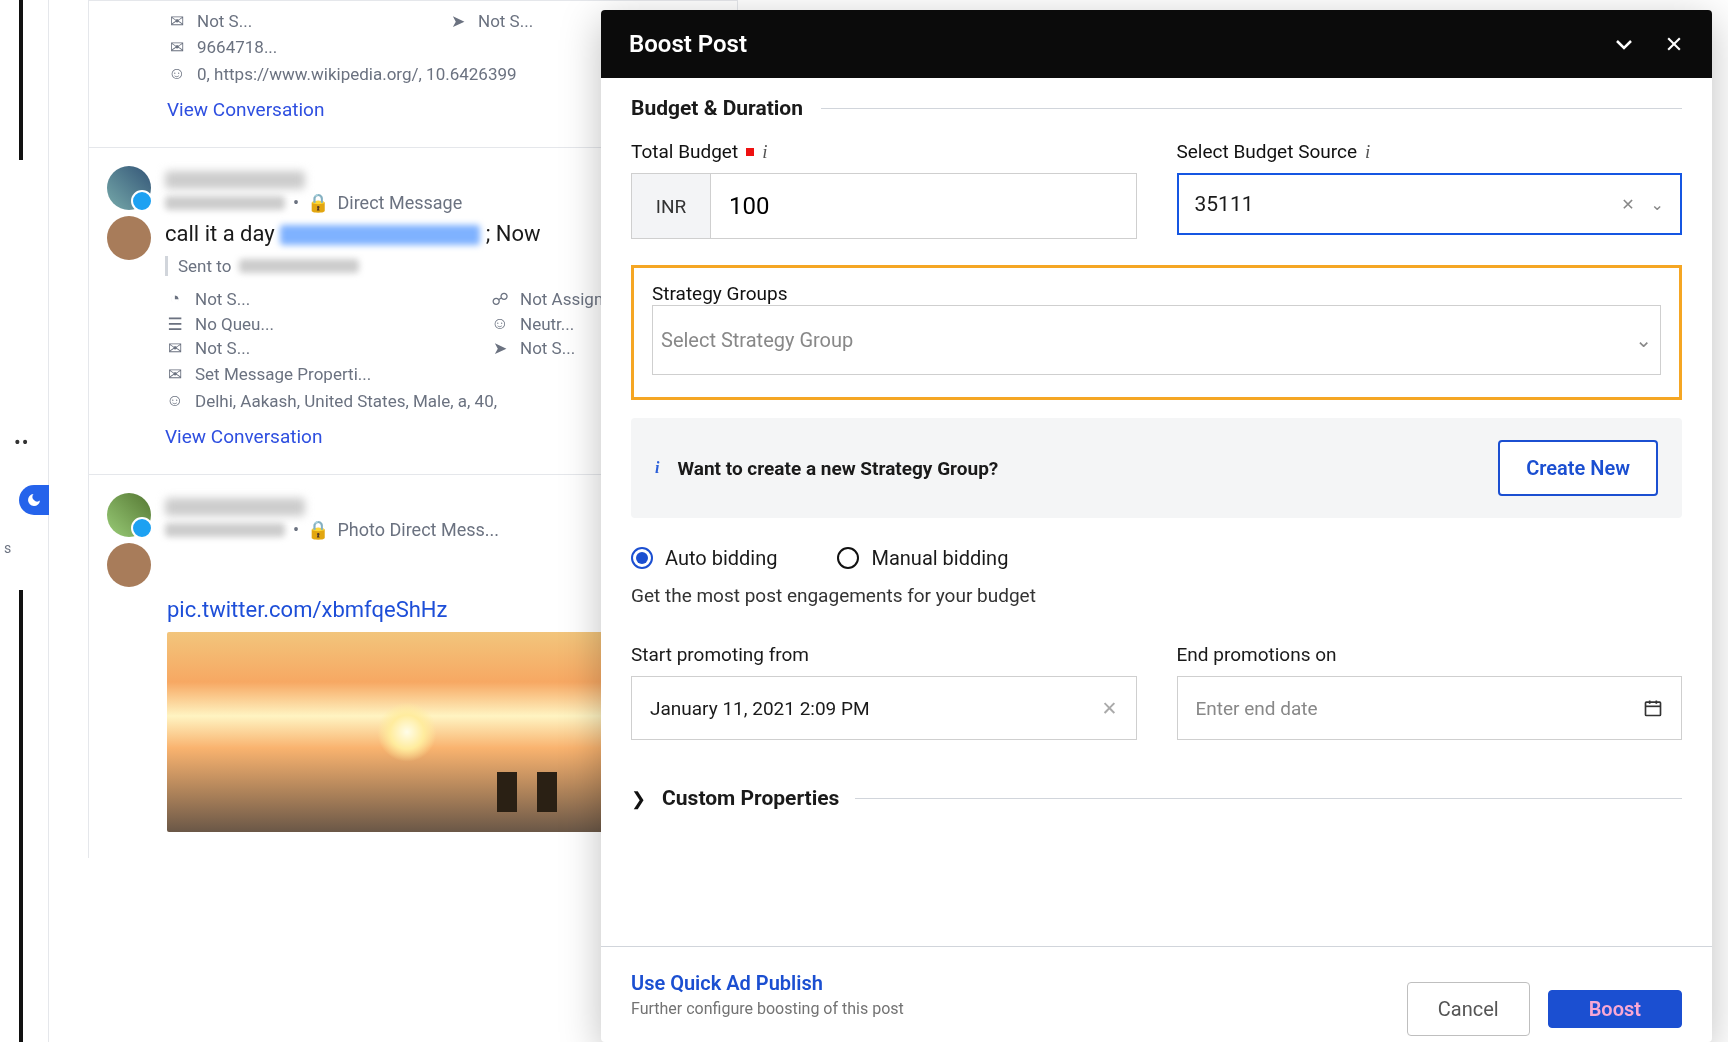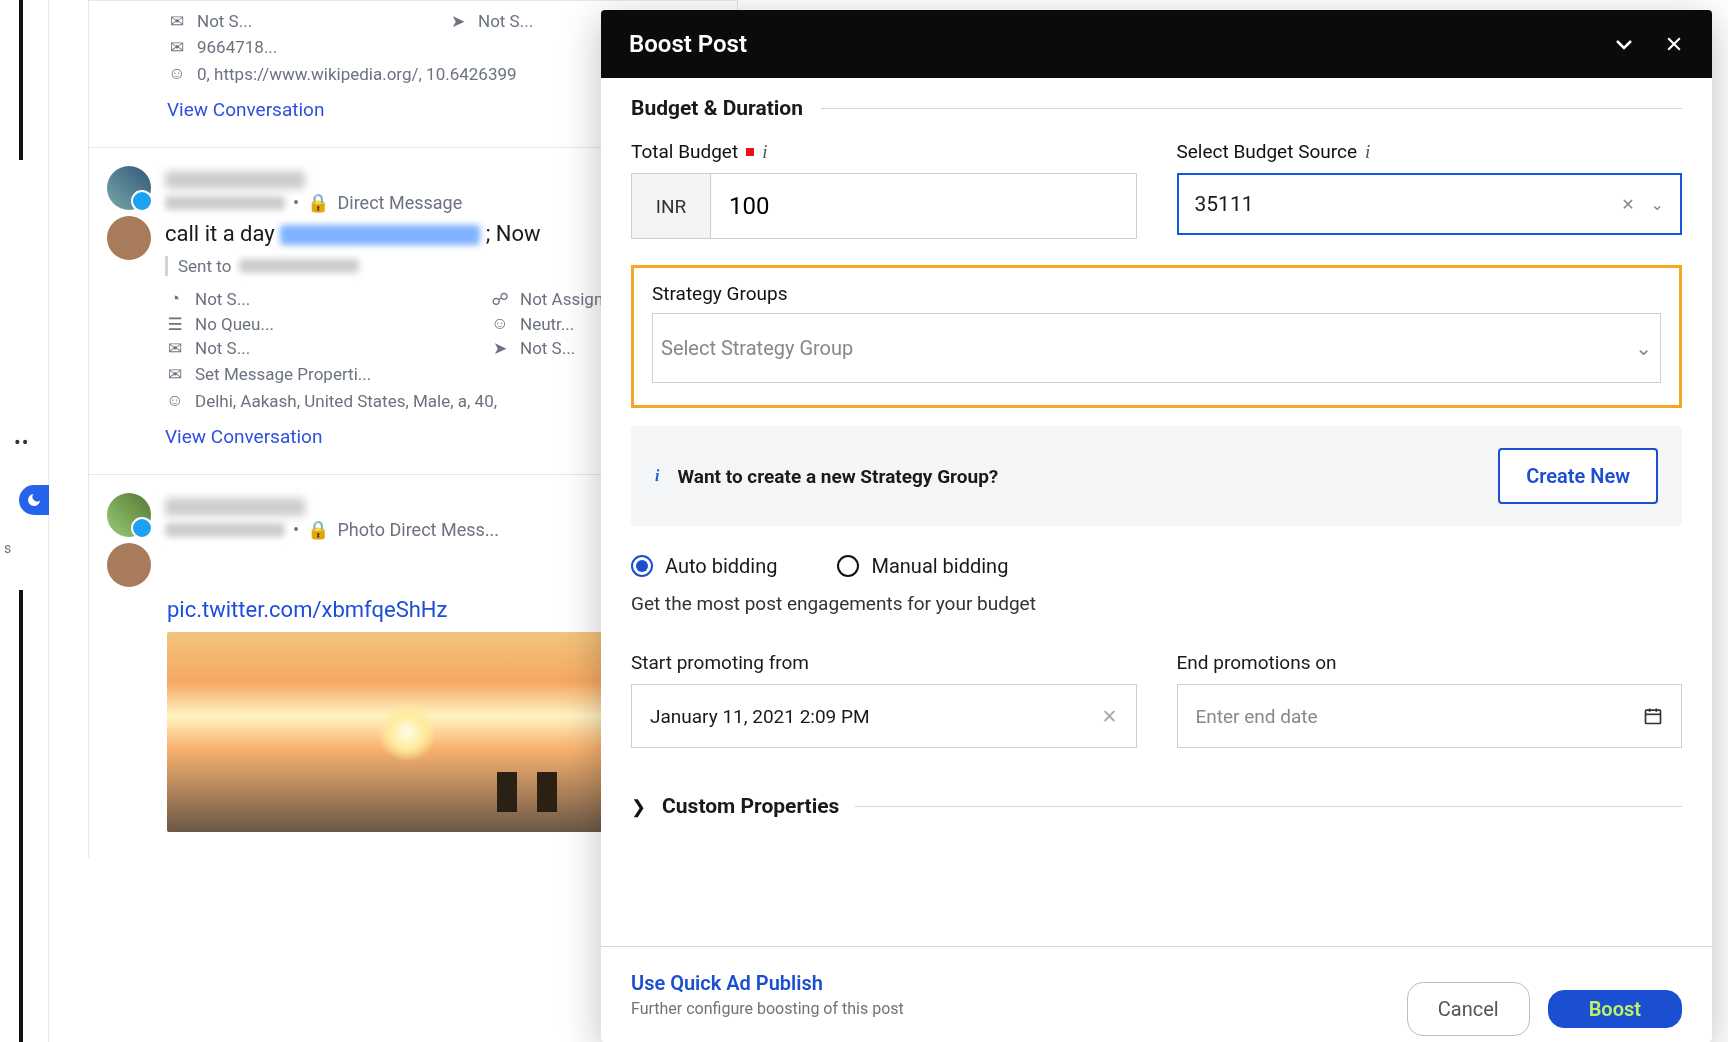--- a/index.html
+++ b/index.html
@@ -57,21 +57,21 @@
 .lbl { font-size:19px; color:#111; margin-bottom:10px; display:flex; align-items:center; gap:8px; }
 .lbl .req{ width:8px; height:8px; background:#e11; display:inline-block; }
 .lbl .inf { font-style:italic; font-family:Georgia,serif; color:#555; }
 .budget-input { display:flex; }
 .cur { width:80px; border:1px solid #cfcfcf; background:#f3f4f6; display:flex; align-items:center; justify-content:center; font-size:19px; color:#333; }
 .num { flex:1; border:1px solid #cfcfcf; border-left:none; padding:18px 18px; font-size:24px; }
 .sel-src { border:2px solid #1556e2; height:62px; display:flex; align-items:center; padding:0 16px; justify-content:space-between; }
 .sel-src .val{ font-size:21px; }
 .sel-src .acts{ display:flex; gap:16px; color:#888; }
 .strategy-box { border:3px solid #f5a623; padding:14px 18px 22px 18px; margin-top:26px; }
-.strategy-box .lbl{ font-size:19px; margin-bottom:8px; }
+.strategy-box .lbl{ font-size:19px; margin-bottom:0; }
 .strategy-sel { border:1px solid #cfcfcf; height:70px; display:flex; align-items:center; justify-content:space-between; padding:0 8px; color:#888; font-size:20px; }
 .tip { background:#f4f5f6; border-radius:4px; padding:22px 24px; display:flex; align-items:center; gap:18px; margin-top:18px; }
 .tip .inf{ font-style:italic; font-family:Georgia,serif; color:#2b5fd9; font-weight:700; }
 .tip-txt .t1{ font-weight:700; font-size:19px; }
 .tip-txt .t2{ font-size:18px; color:#222; margin-top:6px; }
 .create { margin-left:auto; border:2px solid #1b4fd1; color:#1b4fd1; background:#fff; font-size:20px; font-weight:600; padding:14px 26px; border-radius:4px; cursor:pointer; }
 .radios { display:flex; gap:60px; margin-top:28px; font-size:20px; align-items:center;}
 .radio { display:flex; align-items:center; gap:12px; cursor:pointer; }
 .rdot { width:22px; height:22px; border:2px solid #111; border-radius:50%; display:flex; align-items:center; justify-content:center; }
 .rdot.on{ border-color:#1b4fd1; }
@@ -80,23 +80,23 @@
 .date-grid{ display:flex; gap:40px; margin-top:36px; }
 .date-field{ flex:1; }
 .date-field .dlbl{ font-size:19px; margin-bottom:10px; }
 .date-input{ border:1px solid #cfcfcf; height:64px; display:flex; align-items:center; padding:0 18px; justify-content:space-between; font-size:19px; }
 .date-input.ph{ color:#888; }
 .custom-row{ display:flex; align-items:center; gap:16px; margin-top:46px; }
 .chev{ font-size:18px; color:#111; }
 .footer{ height:96px; border-top:1.5px solid #d1d5db; display:flex; align-items:center; padding:0 30px; gap:18px; }
 .f-left .t1{ color:#1b4fd1; font-weight:600; font-size:20px; }
 .f-left .t2{ font-size:16px; color:#737373; margin-top:4px; }
-.btn{ font-size:20px; padding:14px 30px; border-radius:16px; cursor:pointer;margin-top:29px; }
+.btn{ font-size:20px; padding:14px 30px; border-radius:4px; cursor:pointer;margin-top:29px; }
 .btn-cancel{ margin-left:auto; background:#fff; border:1.5px solid #bfbfbf; color:#555; }
-.btn-boost{ background:#1b4fd1; color:#bef264; border:1.5px solid #1b4fd1; font-weight:600; padding:6px 40px; }
+.btn-boost{ background:#1b4fd1; color:#f9a8d4; border:1.5px solid #1b4fd1; font-weight:600; padding:6px 40px; }
 svg{display:block;}
 </style>
 </head>
 <body>
 
 <div class="bg-feed">
   <div class="rail">
     <div class="rail-dots">••</div>
     <div class="rail-moon">
       <svg width="16" height="16" viewBox="0 0 24 24" fill="#fff">

